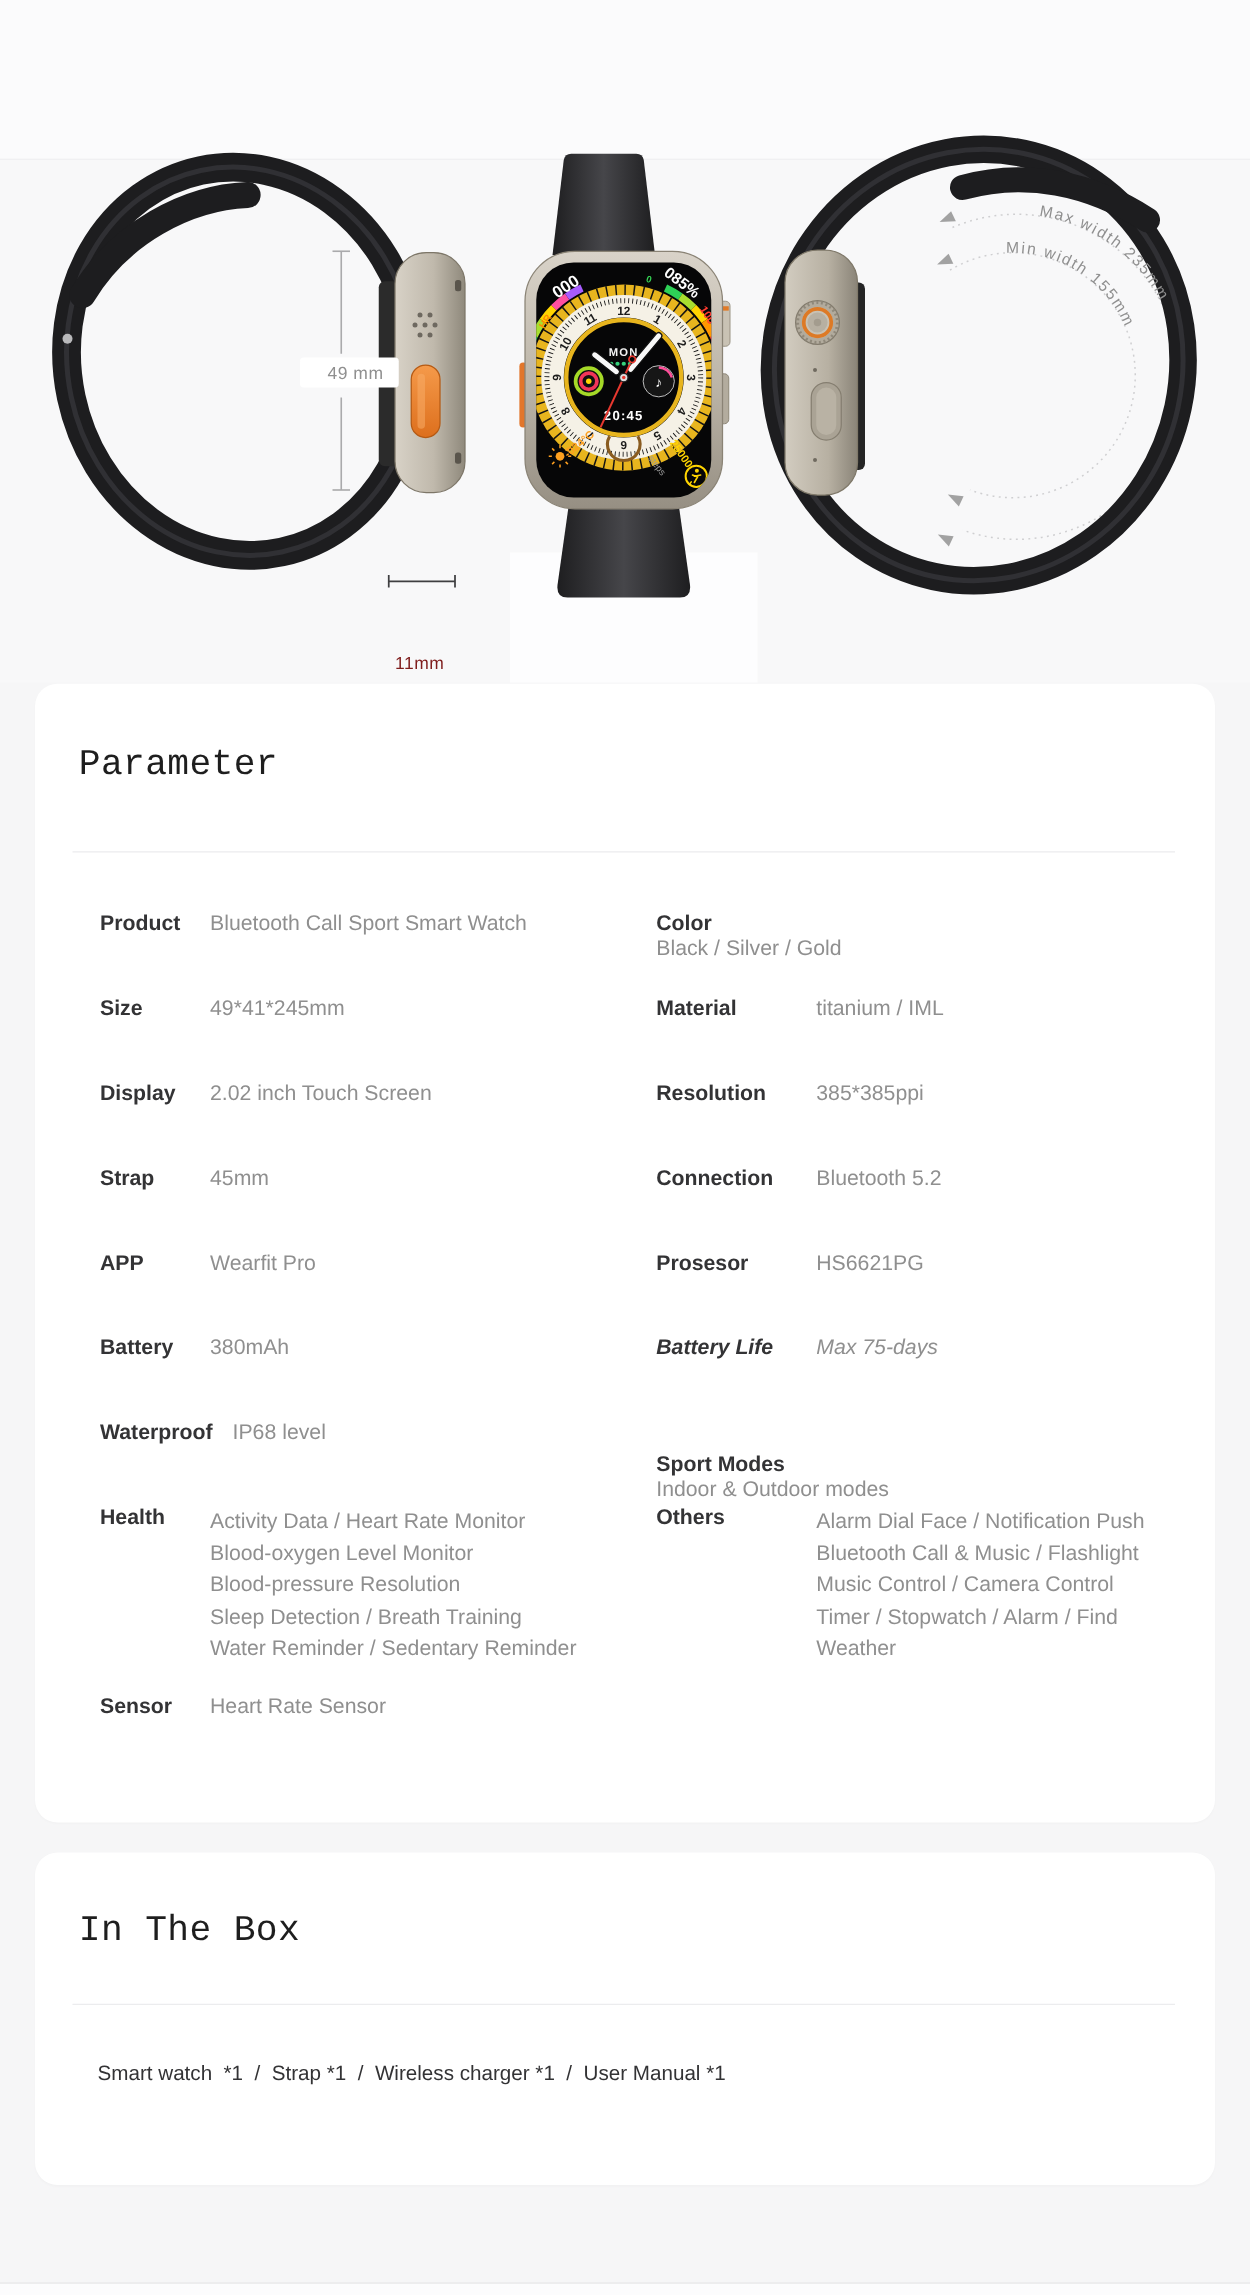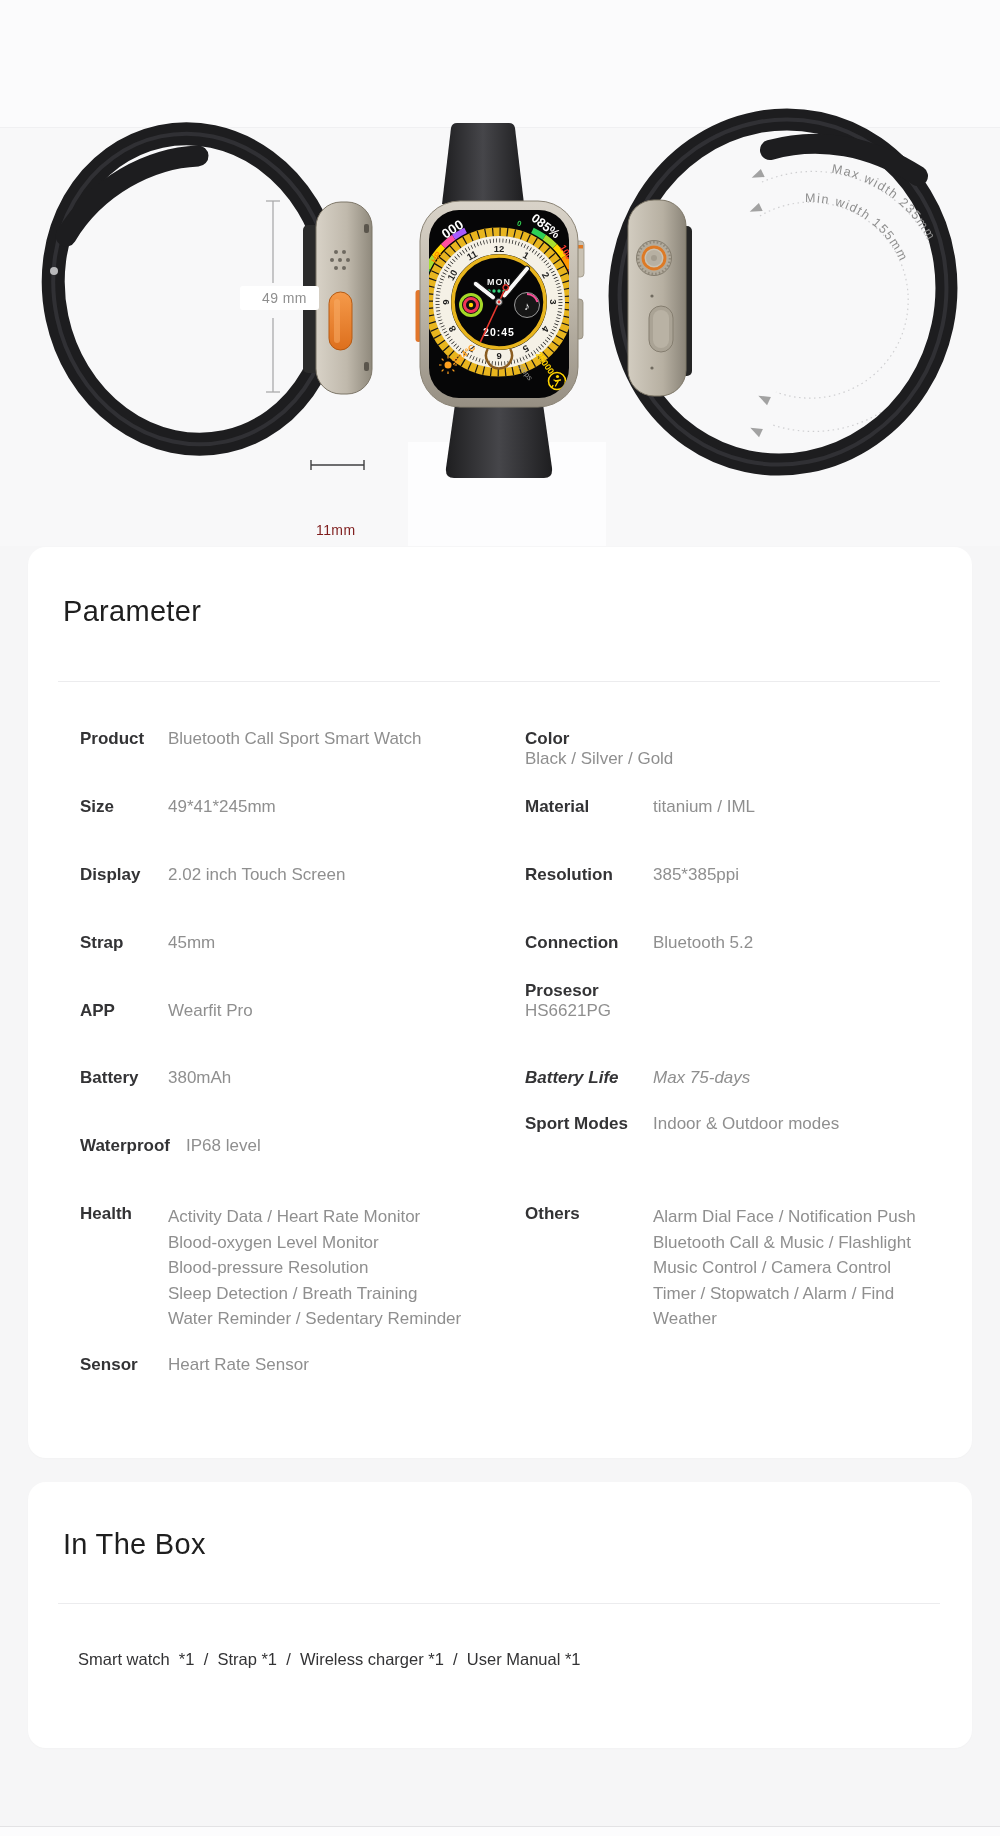--- a/index.html
+++ b/index.html
@@ -9,21 +9,21 @@
   .top-band{left:0;top:0;width:1000px;height:127px;background:#fbfbfc;}
   .top-band-line{left:0;top:127px;width:1000px;height:1px;background:#f0f0f2;}
   .hero-photo-bg{left:0;top:128px;width:1000px;height:418px;background:#f8f8f9;}
   .hero-svg{left:0;top:0;width:1000px;height:560px;}
   .meas-label{font-size:14px;color:#8f8f8f;letter-spacing:.4px;}
   .label-49{left:240px;top:286px;background:#ffffff;border-radius:3px;padding:4px 12px 4px 22px;}
   .label-11{left:316px;top:482px;color:#7f1d1d;background:transparent;margin-top:40px;}
   .card{left:28px;width:944px;background:#ffffff;border-radius:18px;box-shadow:0 1px 2px rgba(0,0,0,0.02);}
   .card-parameter{top:547px;height:911px;}
   .card-box{top:1482px;height:266px;}
-  .card-title{position:absolute;left:35px;font-size:29px;font-weight:500;color:#1e1e1e;letter-spacing:.3px;}
+  .card-title{position:absolute;left:35px;font-size:29px;font-weight:500;color:#1e1e1e;letter-spacing:.3px;font-family:Liberation Mono, monospace;}
   .card-divider{position:absolute;left:30px;right:32px;height:1px;background:#ececee;}
   .spec-row{position:absolute;display:flex;align-items:flex-start;}
   .spec-row.colL{left:52px;}
   .spec-row.colR{left:497px;}
   .spec-label{font-size:17px;font-weight:600;color:#333335;margin-right:16px;white-space:nowrap;}
   .colL .spec-label{min-width:72px;}
   .colR .spec-label{min-width:112px;}
   .spec-value{font-size:17px;color:#8f8f8f;white-space:nowrap;}
   .spec-lines .line{font-size:17px;color:#8f8f8f;line-height:25.5px;white-space:nowrap;}
   .box-items{position:absolute;left:50px;top:168px;font-size:16.5px;color:#333335;white-space:pre-wrap;}
@@ -325,29 +325,29 @@
       <span class="spec-value">titanium / IML</span>
     </div>
     <div class="spec-row colR" style="top:318px;">
       <span class="spec-label">Resolution</span>
       <span class="spec-value">385*385ppi</span>
     </div>
     <div class="spec-row colR" style="top:386px;">
       <span class="spec-label">Connection</span>
       <span class="spec-value">Bluetooth 5.2</span>
     </div>
-    <div class="spec-row colR" style="top:434px;flex-direction:column;">
+    <div class="spec-row colR" style="top:454px;">
       <span class="spec-label">Prosesor</span>
       <span class="spec-value">HS6621PG</span>
     </div>
     <div class="spec-row colR" style="top:521px;font-style:italic;">
       <span class="spec-label">Battery Life</span>
       <span class="spec-value">Max 75-days</span>
     </div>
-    <div class="spec-row colR" style="top:567px;">
+    <div class="spec-row colR" style="top:615px;flex-direction:column;">
       <span class="spec-label">Sport Modes</span>
       <span class="spec-value">Indoor &amp; Outdoor modes</span>
     </div>
     <div class="spec-row colR" style="top:657px;">
       <span class="spec-label">Others</span>
       <span class="spec-lines">
         <div class="line">Alarm Dial Face / Notification Push</div>
         <div class="line">Bluetooth Call &amp; Music / Flashlight</div>
         <div class="line">Music Control / Camera Control</div>
         <div class="line">Timer / Stopwatch / Alarm / Find</div>

